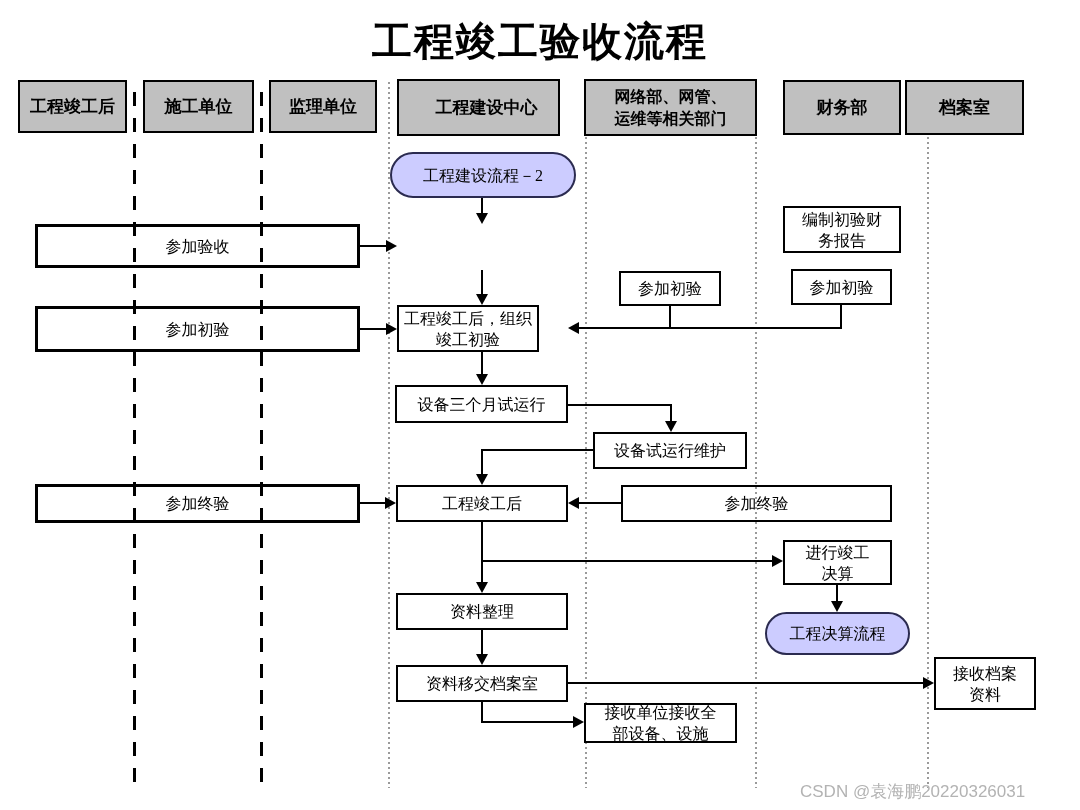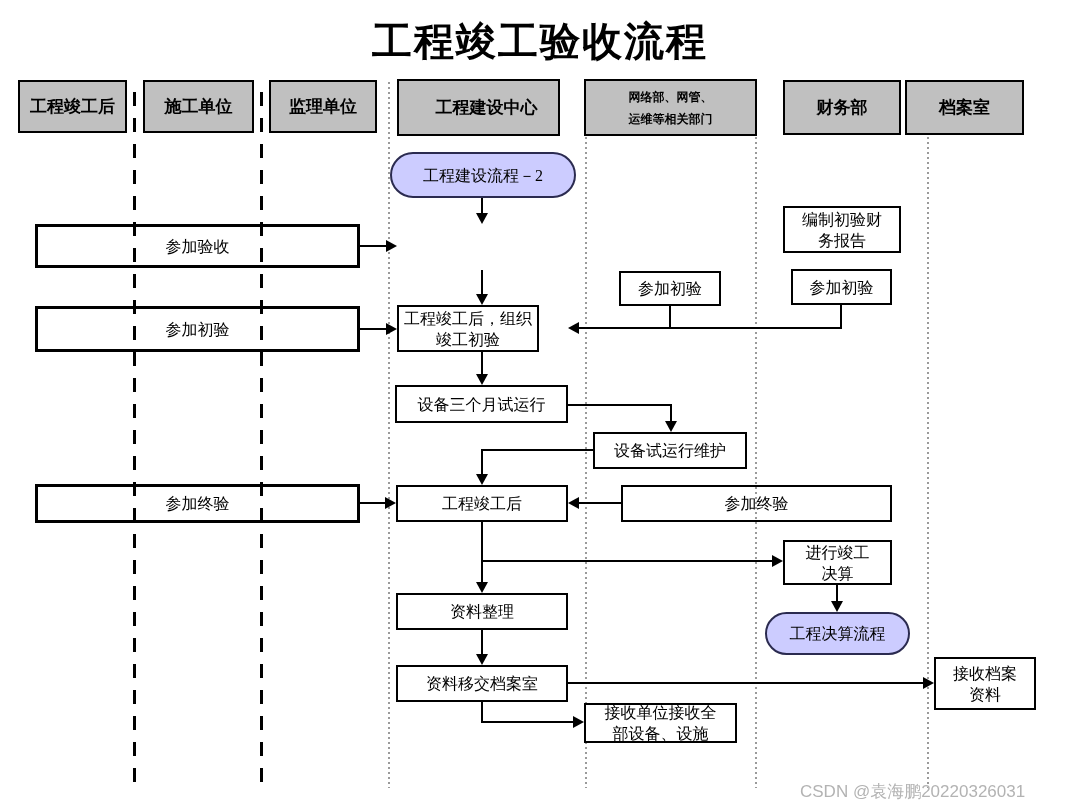--- a/index.html
+++ b/index.html
@@ -87,21 +87,21 @@
 
   <div class="hline" style="left:568px;top:682px;width:357px;"></div>
 
   <div class="vline" style="left:481px;top:702px;height:21px;"></div>
   <div class="hline" style="left:481px;top:721px;width:93px;"></div>
 
   <div class="hdr" style="left:18px;top:80px;width:109px;height:53px;">工程竣工后</div>
   <div class="hdr" style="left:143px;top:80px;width:111px;height:53px;">施工单位</div>
   <div class="hdr" style="left:269px;top:80px;width:108px;height:53px;">监理单位</div>
   <div class="hdr" style="left:397px;top:79px;width:163px;height:57px;padding-left:16px;">工程建设中心</div>
-  <div class="hdr" style="left:584px;top:79px;width:173px;height:57px;font-size:12px;">网络部、网管、
+  <div class="hdr" style="left:584px;top:79px;width:173px;height:57px;font-size:16px;">网络部、网管、
 运维等相关部门</div>
   <div class="hdr" style="left:783px;top:80px;width:118px;height:55px;">财务部</div>
   <div class="hdr" style="left:905px;top:80px;width:119px;height:55px;">档案室</div>
 
   <div class="node oval" style="left:390px;top:152px;width:186px;height:46px;">工程建设流程－2</div>
   <div class="node wide" style="left:35px;top:224px;width:325px;height:44px;">参加验收</div>
   <div class="node wide" style="left:35px;top:306px;width:325px;height:46px;">参加初验</div>
   <div class="node" style="left:397px;top:305px;width:142px;height:47px;">工程竣工后，组织
 竣工初验</div>
   <div class="node" style="left:619px;top:271px;width:102px;height:35px;">参加初验</div>

